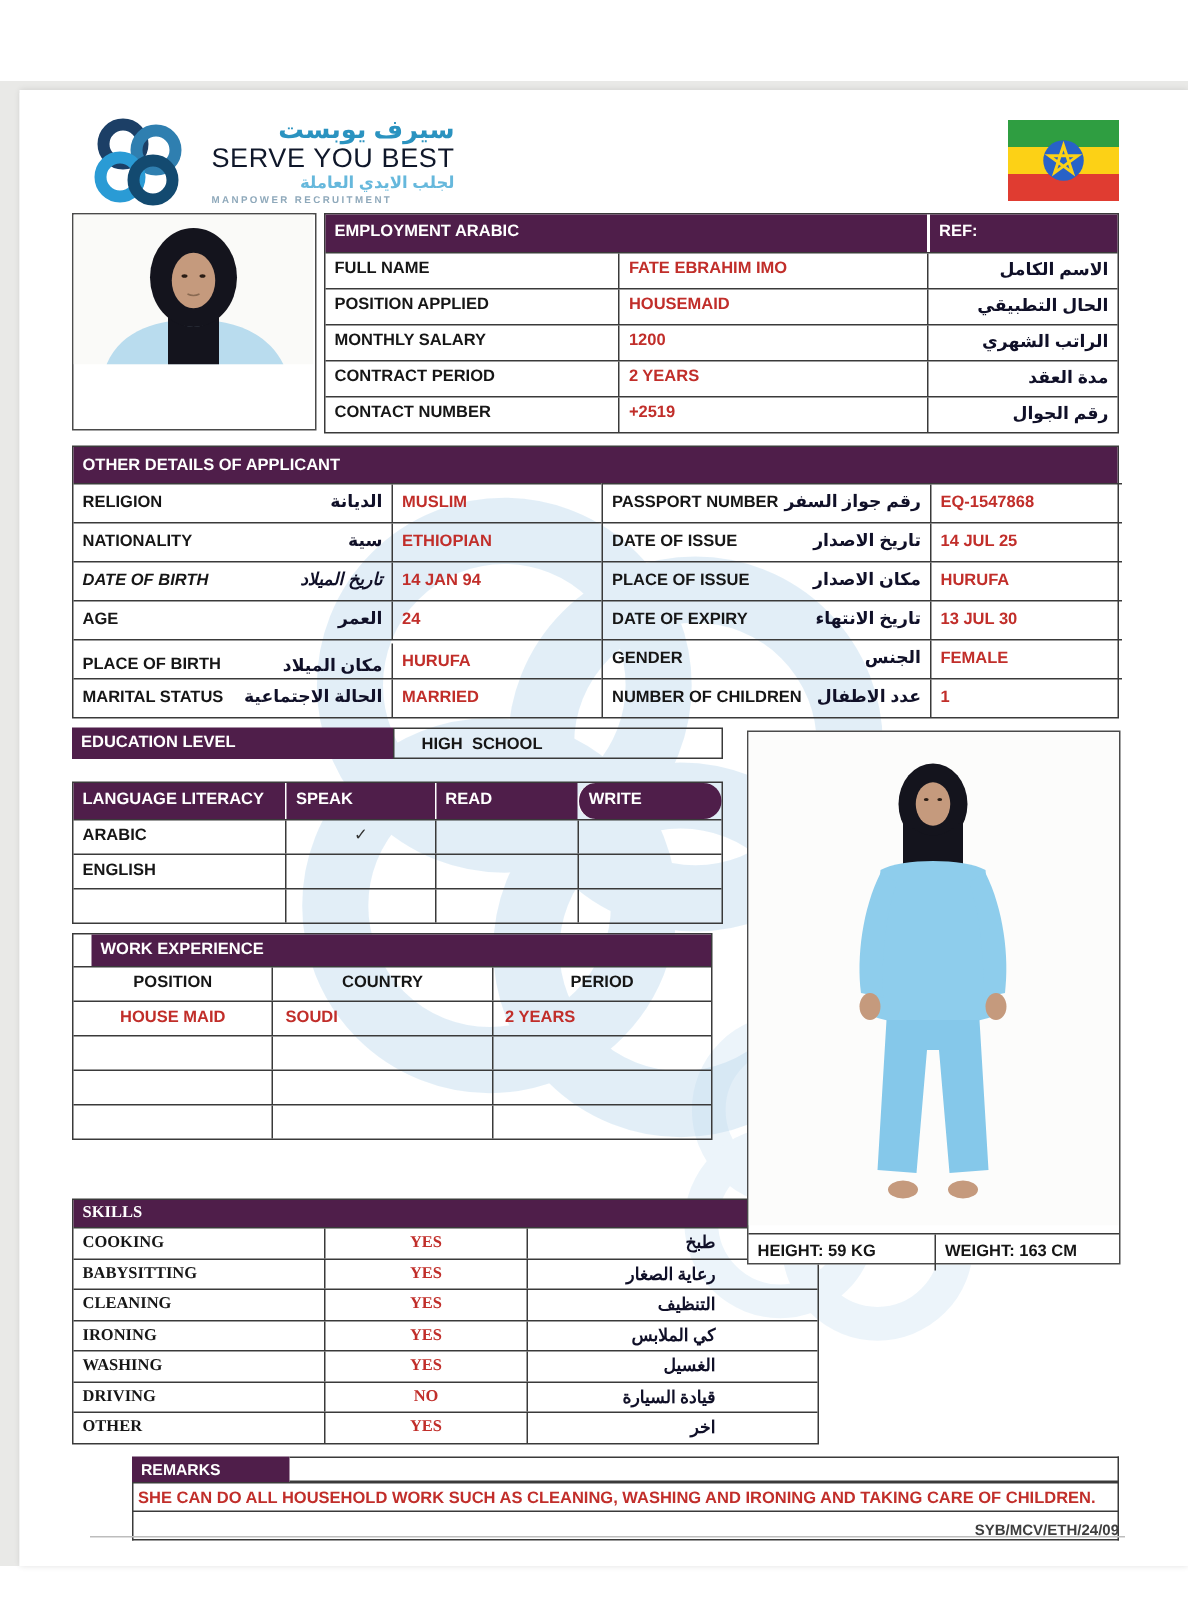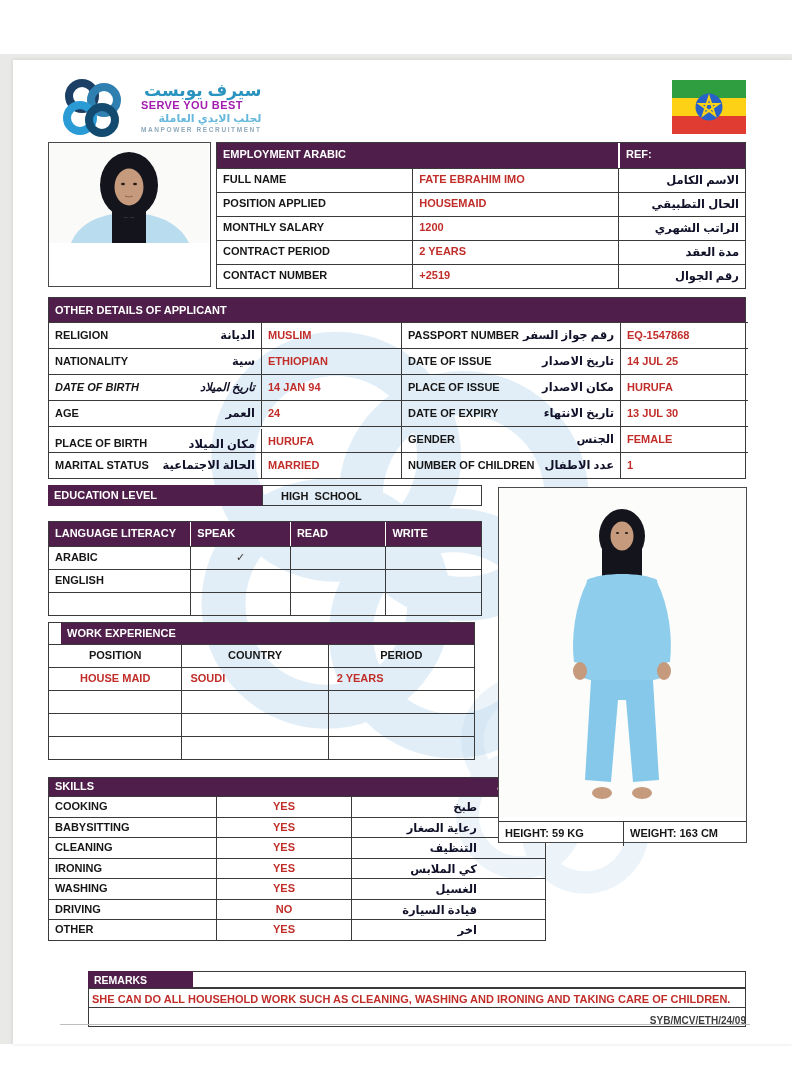--- a/index.html
+++ b/index.html
@@ -20,21 +20,21 @@
   .purple{background:#4f1e4a;color:#ffffff;}
   .red{color:#c12e2a;}
   .ar{font-size:11.5px;color:#101028;text-align:right;direction:rtl;}
   .bdr{border:1px solid #3a3a3a;}
   .bl{border-left:1px solid #3a3a3a;}
   .bt{border-top:1px solid #3a3a3a;}
   .ctr{text-align:center;}
   .lblpair{display:flex;justify-content:space-between;align-items:center;}
   
   .logo-ar{font-size:17px;font-weight:bold;color:#2b93c0;direction:rtl;line-height:1.05;}
-  .logo-en{font-size:11px;font-weight:bold;color:#a21caf;letter-spacing:.4px;line-height:1.15;}
+  .logo-en{font-size:18px;font-weight:normal;color:#0f172a;letter-spacing:.4px;line-height:1.15;}
   .logo-ar2{font-size:11px;font-weight:bold;color:#66b8dc;direction:rtl;line-height:1.2;}
   .logo-en2{font-size:6.5px;font-weight:bold;color:#8fa9bb;letter-spacing:1.6px;line-height:1.4;}
   .footer-code{font-size:10px;font-weight:bold;color:#3f3f3f;text-align:right;}
   .footer-line{height:1px;background:#bdbdbd;}
 </style>
 </head>
 <body>
 
 <div class="abs scan-edge" style="left:0;top:54px;width:792px;height:8px;"></div>
 <div class="abs scan-edge" style="left:0;top:54px;width:13px;height:990px;"></div>
@@ -243,21 +243,21 @@
 </div>
 
 <div class="abs z1 cell purple" style="left:48px;top:485px;width:214px;height:21px;padding-top:3px;">EDUCATION LEVEL</div>
 <div class="abs z1 cell bdr" style="left:262px;top:485px;width:220px;height:21px;padding-left:18px;white-space:pre;background:transparent;">HIGH  SCHOOL</div>
 
 <div class="abs z1" style="left:48px;top:521px;width:434px;border:1px solid #3a3a3a;">
   <div class="row" style="height:24px;">
     <div class="cell purple" style="width:142px;padding-top:4px;">LANGUAGE LITERACY</div>
     <div class="cell purple" style="width:100px;border-left:1.5px solid #fff;padding-top:4px;">SPEAK</div>
     <div class="cell purple" style="width:96px;border-left:1.5px solid #fff;padding-top:4px;">READ</div>
-    <div class="cell purple" style="width:96px;border-left:1.5px solid #fff;padding-top:4px;">WRITE</div>
+    <div class="cell purple" style="width:96px;border-left:1.5px solid #fff;padding-top:4px;border-radius:12px;">WRITE</div>
   </div>
   <div>
 
       <div class="row bt" style="height:23px;">
         <div class="cell" style="width:142px;">ARABIC</div>
         <div class="cell bl ctr" style="width:100px;color:#333;">✓</div>
         <div class="cell bl ctr" style="width:96px;"></div>
         <div class="cell bl ctr" style="width:96px;"></div>
       </div>
 
@@ -305,21 +305,21 @@
       </div>
 
       <div class="row bt" style="height:23px;">
         <div class="cell ctr red" style="width:133px;"></div>
         <div class="cell bl red" style="width:147px;padding-left:8px;"></div>
         <div class="cell bl red" style="width:147px;padding-left:8px;"></div>
       </div>
     </div>
 </div>
 
-<div class="abs z1" style="left:48px;top:777px;width:498px;border:1px solid #3a3a3a;">
+<div class="abs z1" style="left:48px;top:799px;width:498px;border:1px solid #3a3a3a;font-family:Liberation Serif, serif;">
   <div class="cell purple lblpair" style="height:18px;padding-top:1px;padding-bottom:1px;">
     <span>SKILLS</span>
     <span class="ar" style="color:#fff;">الهارات</span>
   </div>
   <div>
 
       <div class="row bt" style="height:20.5px;">
         <div class="cell" style="width:167px;padding-top:2px;">COOKING</div>
         <div class="cell bl ctr red" style="width:135px;padding-top:2px;">YES</div>
         <div class="cell bl ar" style="width:132px;padding-top:2px;">طبخ</div>

